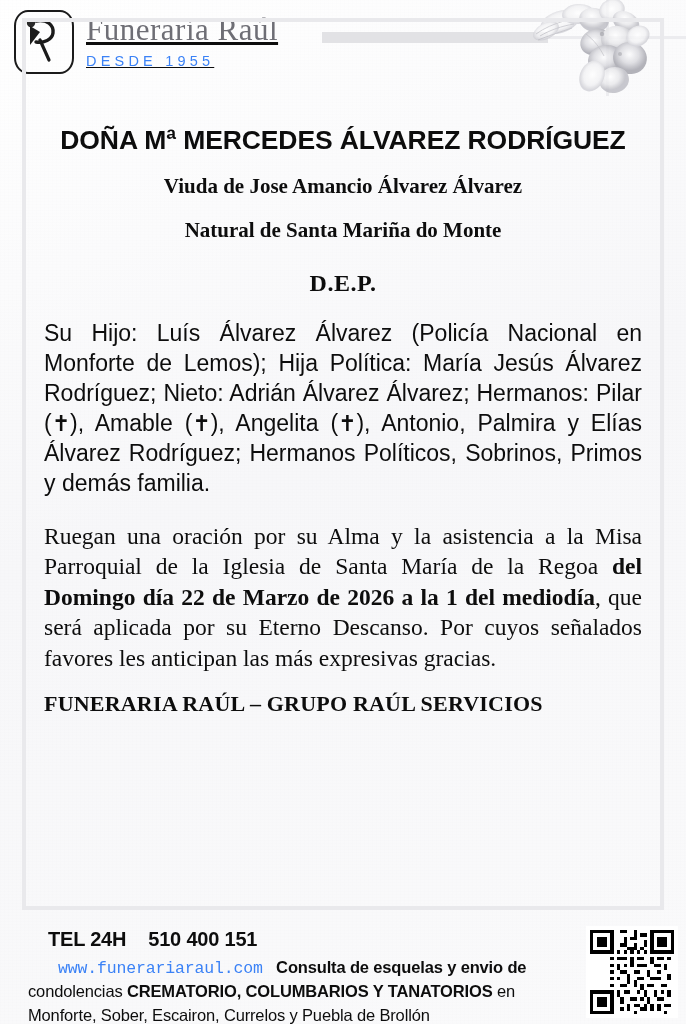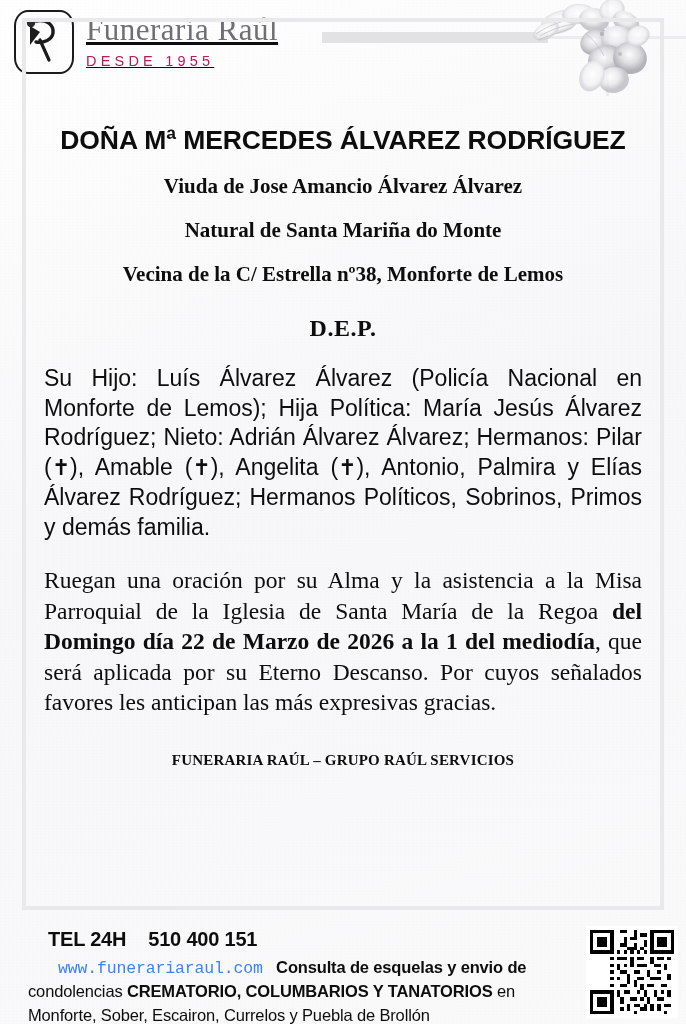--- a/index.html
+++ b/index.html
@@ -60,21 +60,21 @@
     font-size: 31px;
     letter-spacing: 0.5px;
     color: #6e6e75;
     line-height: 1.05;
     white-space: nowrap;
   }
   .logo-since {
     font-family: "Liberation Sans", sans-serif;
     font-size: 14.5px;
     letter-spacing: 4.2px;
-    color: #be185d;
+    color: #3b82f6;
     margin-top: 6px;
   }
   .header-bar {
     position: absolute;
     left: 322px;
     top: 32px;
     width: 226px;
     height: 11px;
     background: #e2e2e5;
   }
@@ -150,26 +150,25 @@
   }
 
   .para b { font-weight: bold; }
 
   .cross {
     font-family: "DejaVu Sans", sans-serif;
     font-size: 0.95em;
   }
 
   .signature {
-    text-align: center;
     font-family: "Liberation Serif", serif;
     font-weight: bold;
-    font-size: 15px;
+    font-size: 22px;
     letter-spacing: 0.2px;
-    margin-top: 34px;
+    margin-top: 18px;
   }
 
   
   .footer {
     position: absolute;
     left: 0;
     top: 918px;
     width: 686px;
     height: 106px;
     font-family: "Liberation Sans", sans-serif;
@@ -285,21 +284,20 @@
 </div>
 
 <div class="frame"></div>
 
 <div class="notice">
 
   <div class="title-group">
     <div class="title-main">DOÑA Mª MERCEDES ÁLVAREZ RODRÍGUEZ</div>
     <div class="title-sub">Viuda de Jose Amancio Álvarez Álvarez</div>
     <div class="title-sub">Natural de Santa Mariña do Monte</div>
-    <div class="title-sub">Vecina de la C/ Estrella nº38, Monforte de Lemos</div>
   </div>
 
 
   <div class="dep">D.E.P.</div>
 
   <div class="para sans-body"><span>Su Hijo: Luís Álvarez Álvarez (Policía Nacional en Monforte de Lemos); Hija Política: María Jesús Álvarez Rodríguez; Nieto: Adrián Álvarez Álvarez; Hermanos: Pilar (</span><span class="cross">✝</span><span>), Amable (</span><span class="cross">✝</span><span>), Angelita (</span><span class="cross">✝</span><span>), Antonio, Palmira y Elías Álvarez Rodríguez; Hermanos Políticos, Sobrinos, Primos y demás familia.</span></div>
 
   <div class="para serif-body"><span>Ruegan una oración por su Alma y la asistencia a la Misa Parroquial de la Iglesia de Santa María de la Regoa </span><b>del Domingo día 22 de Marzo de 2026 a la 1 del mediodía</b><span>, que será aplicada por su Eterno Descanso. Por cuyos señalados favores les anticipan las más expresivas gracias.</span></div>
 
   <div class="signature">FUNERARIA RAÚL – GRUPO RAÚL SERVICIOS</div>

